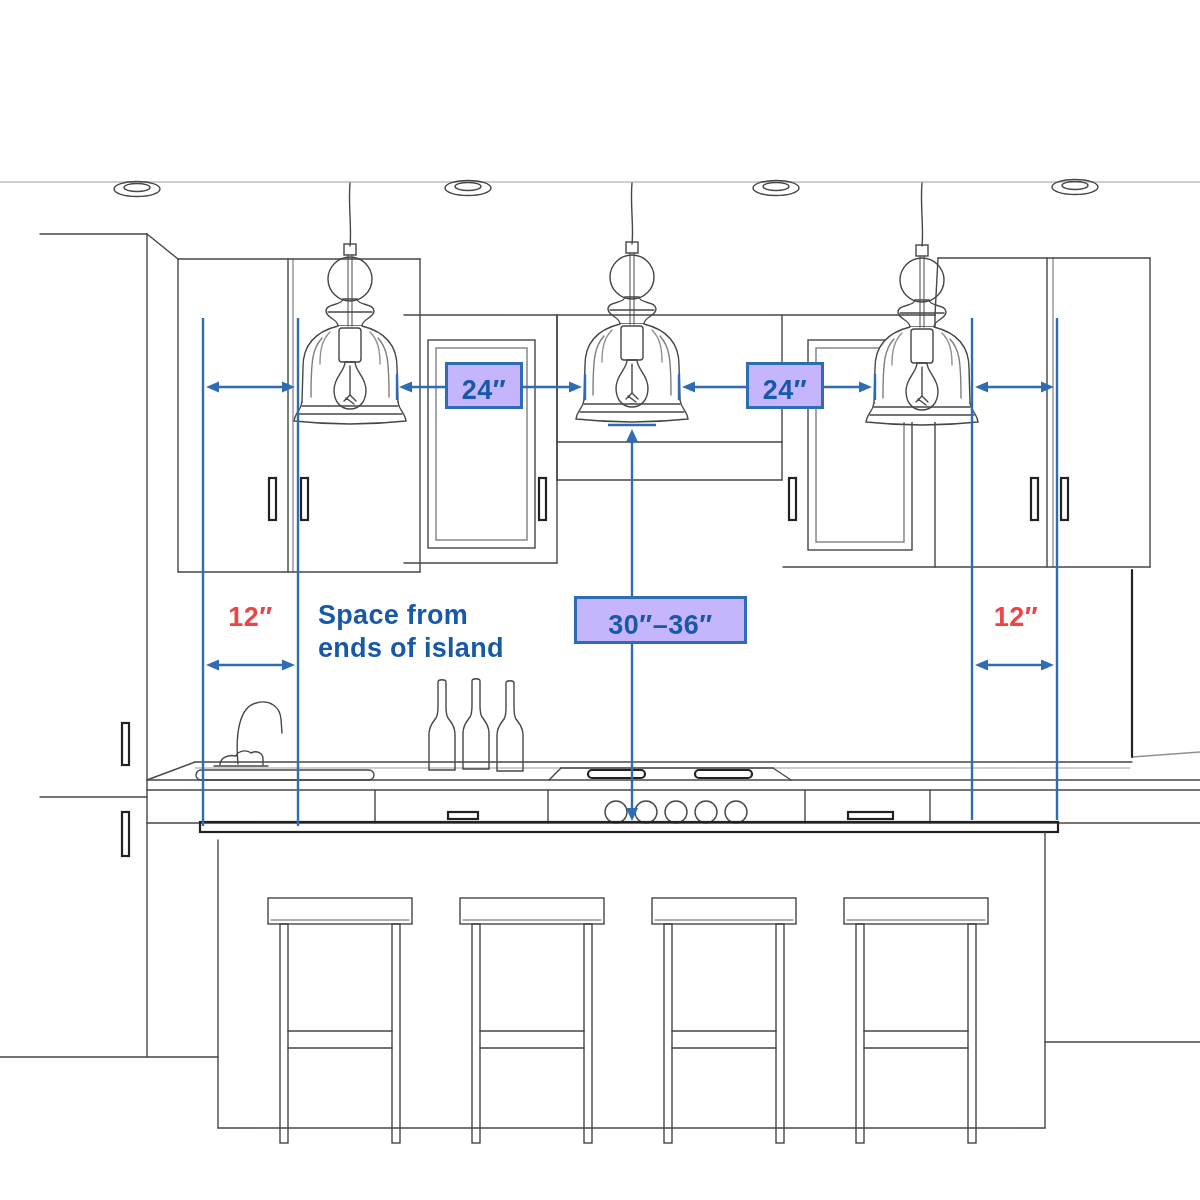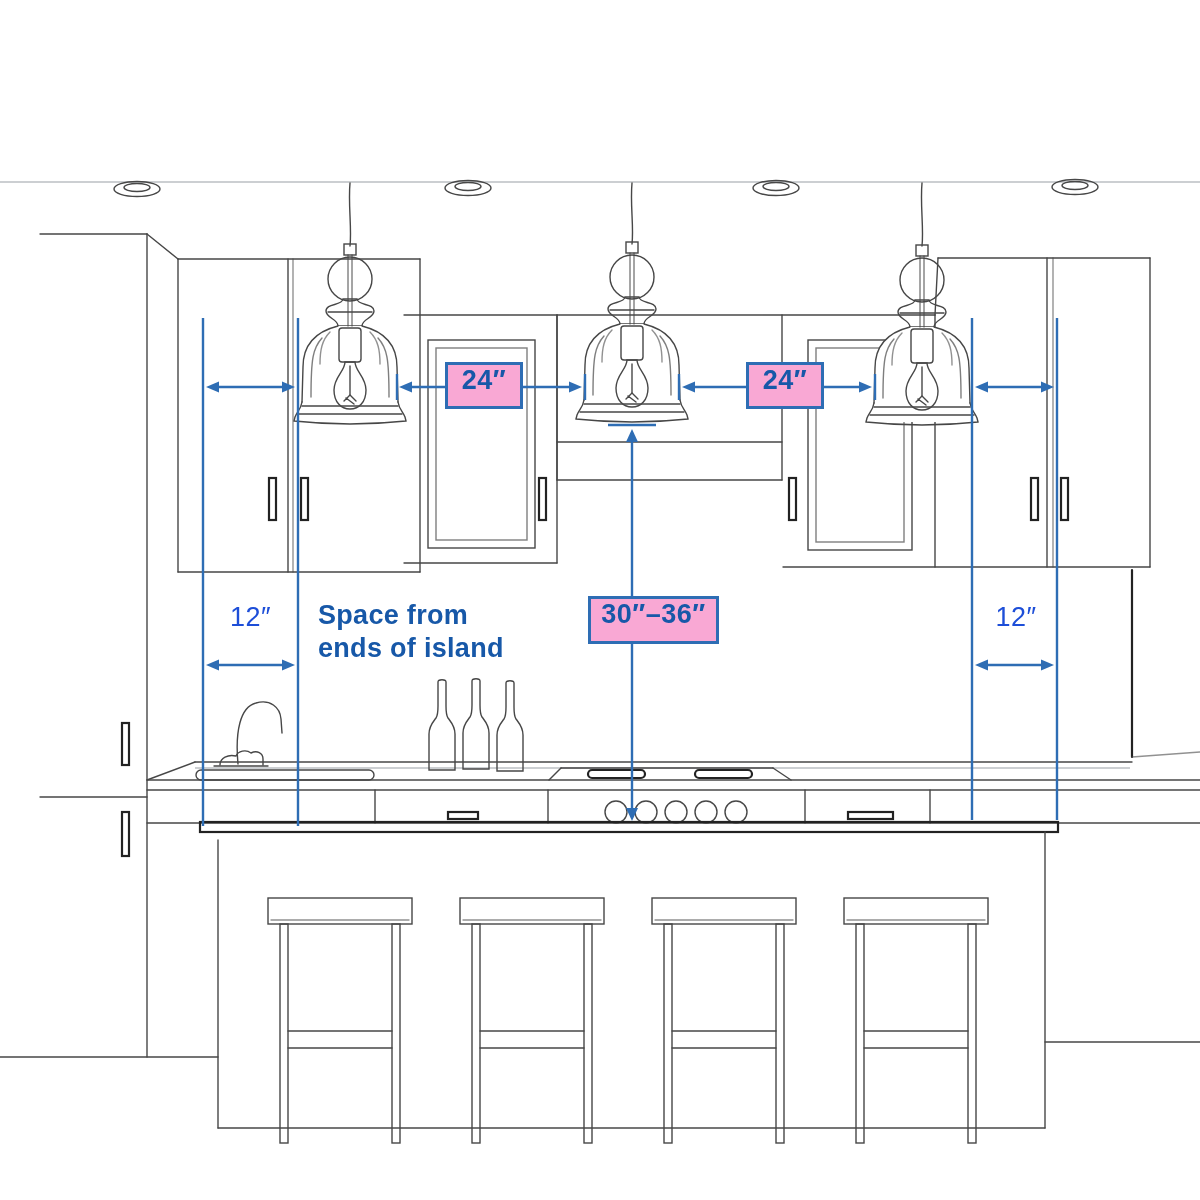--- a/index.html
+++ b/index.html
@@ -1,23 +1,23 @@
 <!DOCTYPE html>
 <html><head>
 <meta charset="utf-8">
 <style>
   html,body{margin:0;padding:0;background:#fff;}
   .stage{position:relative;width:1200px;height:1200px;background:#fff;overflow:hidden;
          font-family:"Liberation Sans", sans-serif;}
   .stage svg{position:absolute;left:0;top:0;}
   .overlay{position:absolute;z-index:5;}
-  .dim-box{position:absolute;display:flex;align-items:flex-start;justify-content:center;
-           background:#f9a8d4;border:3px solid #2e6db4;color:#1758a8;font-weight:700;
+  .dim-box{position:absolute;display:flex;align-items:flex-end;justify-content:center;
+           background:#c4b5fd;border:3px solid #2e6db4;color:#1758a8;font-weight:700;
            font-size:27px;letter-spacing:.5px;box-sizing:border-box;}
-  .dim-text{position:absolute;color:#1d4ed8;font-weight:400;font-size:27px;
+  .dim-text{position:absolute;color:#ef4444;font-weight:700;font-size:27px;
             text-align:center;letter-spacing:.5px;}
   .dim-note{position:absolute;color:#1758a8;font-weight:700;font-size:27px;
             line-height:33px;white-space:pre-line;letter-spacing:.3px;}
   .sk{stroke:#474747;stroke-width:1.4;fill:none;stroke-linecap:round;}
   .sk2{stroke:#222;stroke-width:2.2;fill:none;stroke-linecap:round;}
   .lt{stroke:#9aa0a6;stroke-width:1.2;fill:none;}
   .blue{stroke:#2e6db4;stroke-width:2.4;fill:none;}
   .bluef{fill:#2e6db4;stroke:none;}
 </style>
 </head>
@@ -256,21 +256,21 @@
 </svg>
 
 <div class="overlay dim-box" style="left:445px;top:362px;width:78px;height:47px;">
   <span>24″</span>
 </div>
 
 <div class="overlay dim-box" style="left:746px;top:362px;width:78px;height:47px;">
   <span>24″</span>
 </div>
 
-<div class="overlay dim-box" style="left:588px;top:596px;width:131px;height:48px;">
+<div class="overlay dim-box" style="left:574px;top:596px;width:173px;height:48px;">
   <span>30″–36″</span>
 </div>
 
 <div class="overlay dim-text" style="left:198px;top:602px;width:105px;">12″</div>
 
 <div class="overlay dim-text" style="left:967px;top:602px;width:98px;">12″</div>
 
 <div class="overlay dim-note" style="left:318px;top:599px;width:220px;">Space from
 ends of island</div>
 

